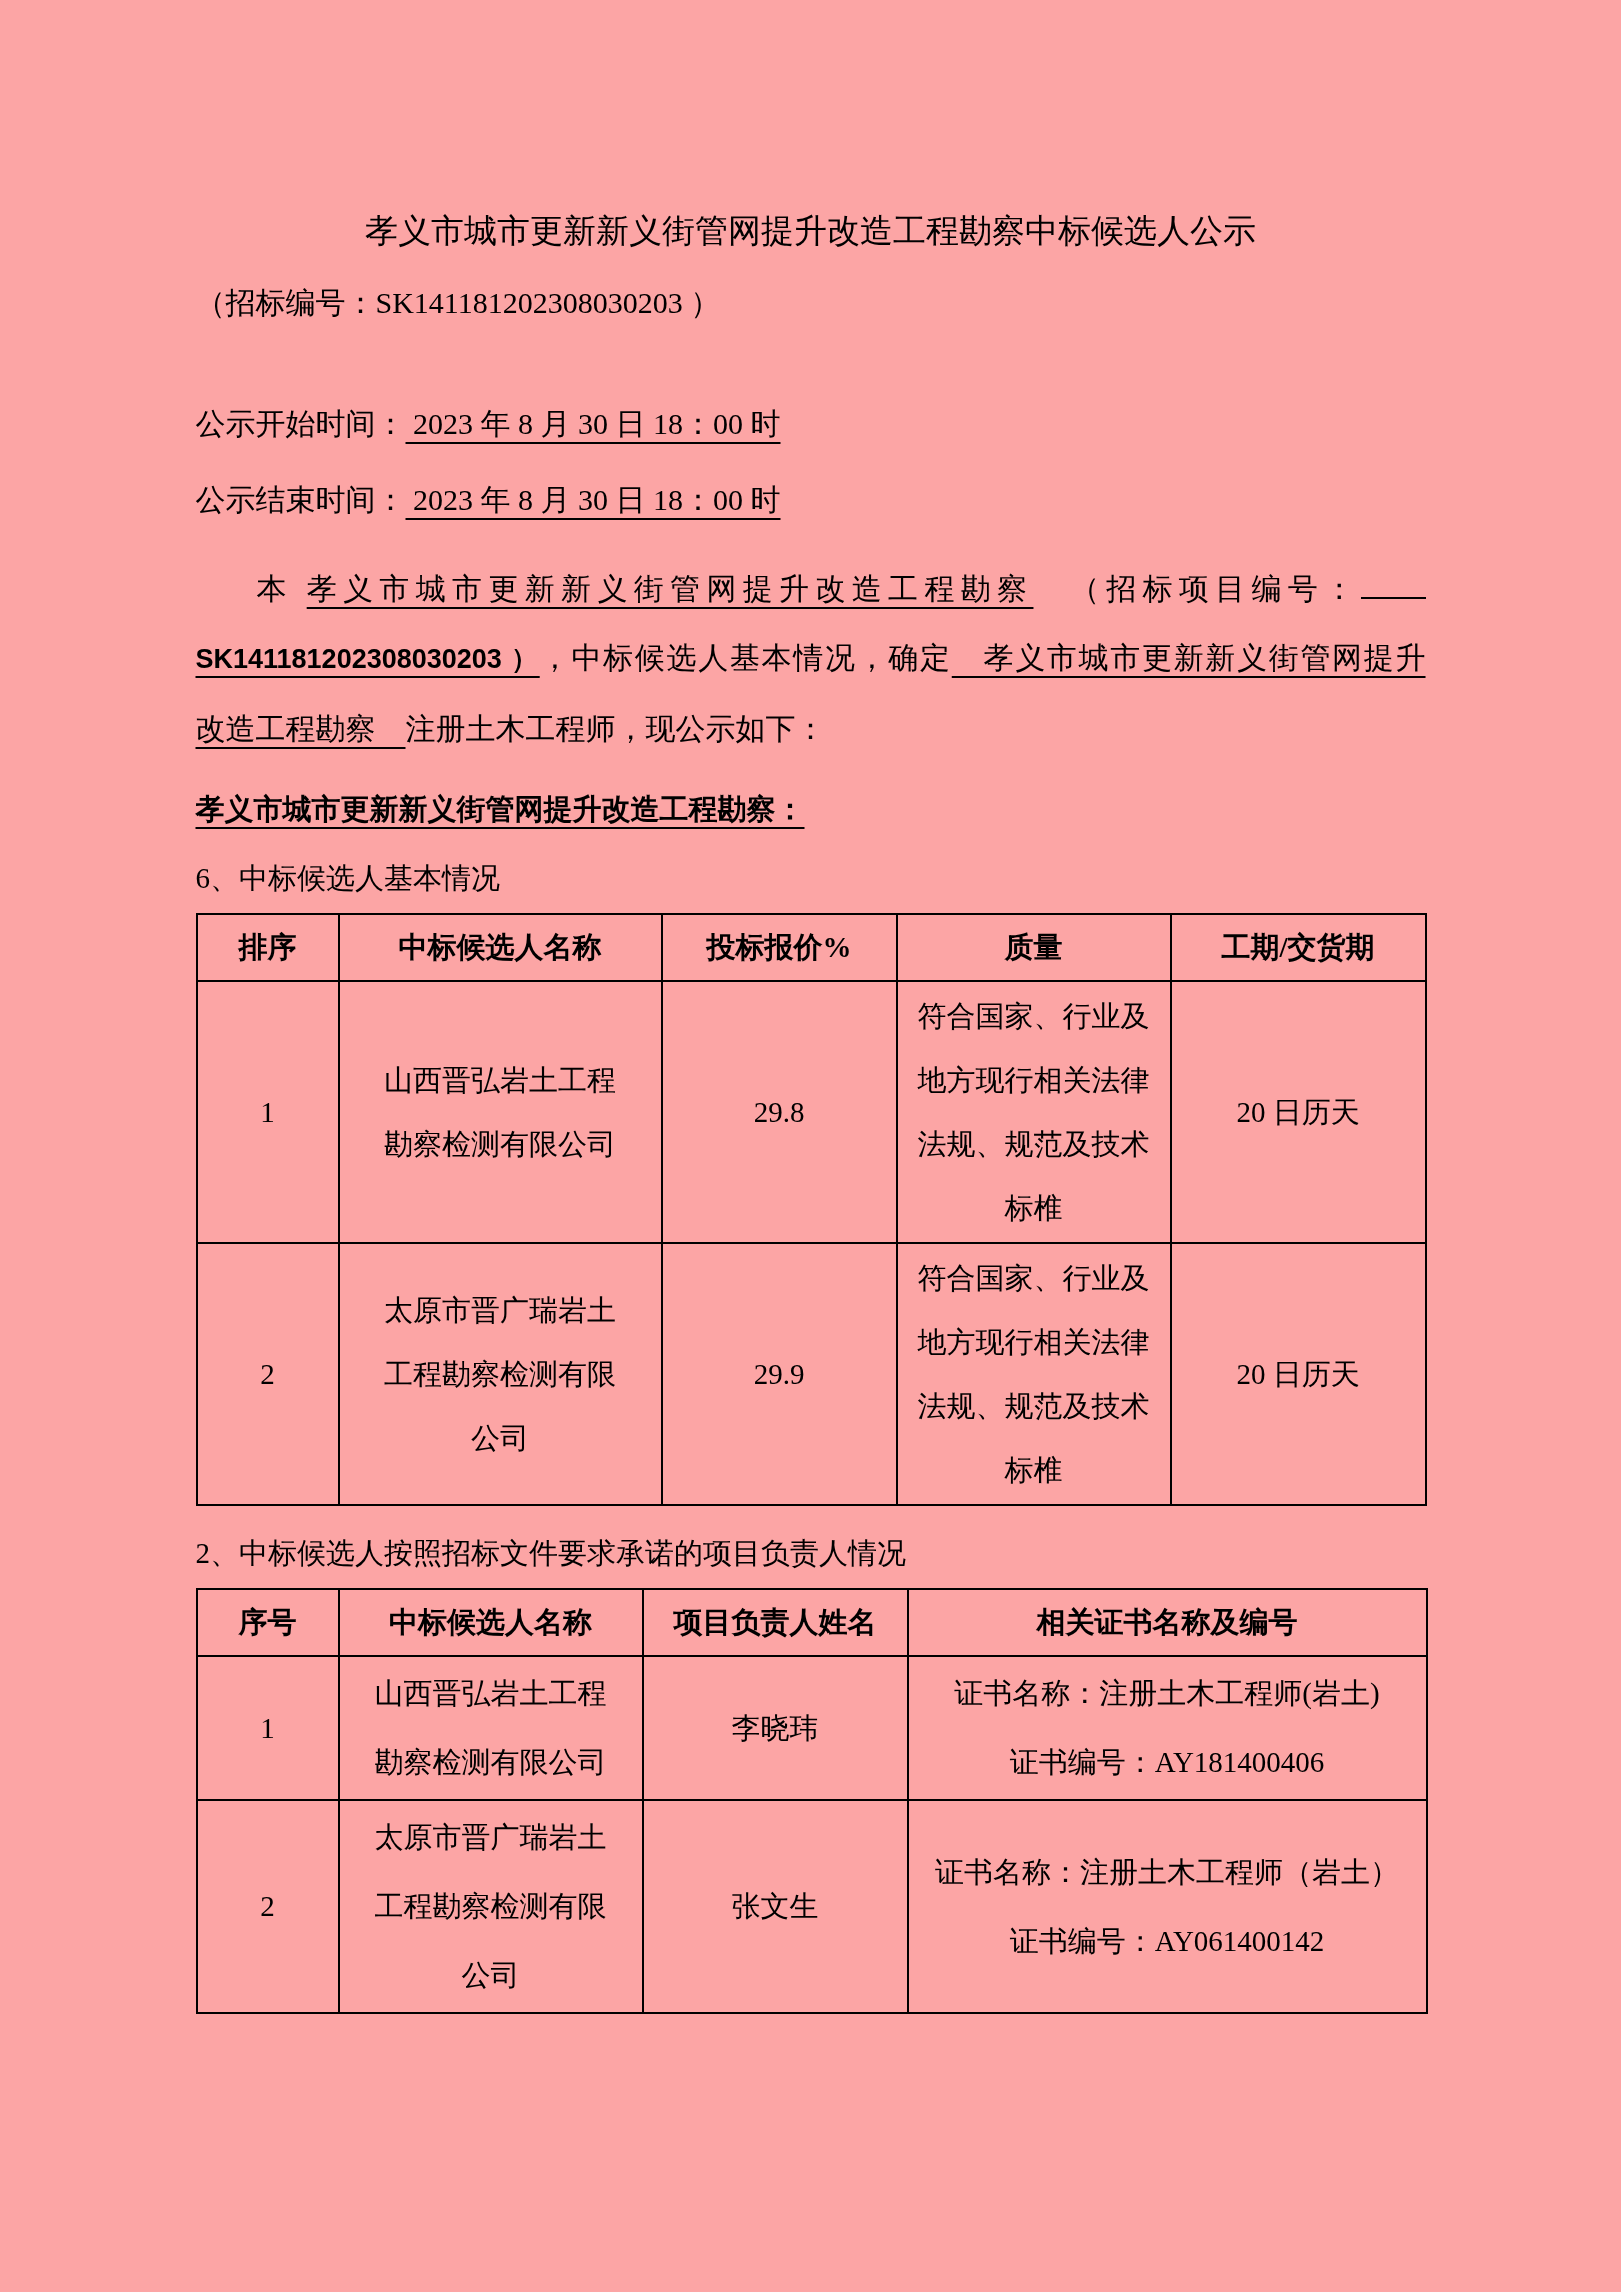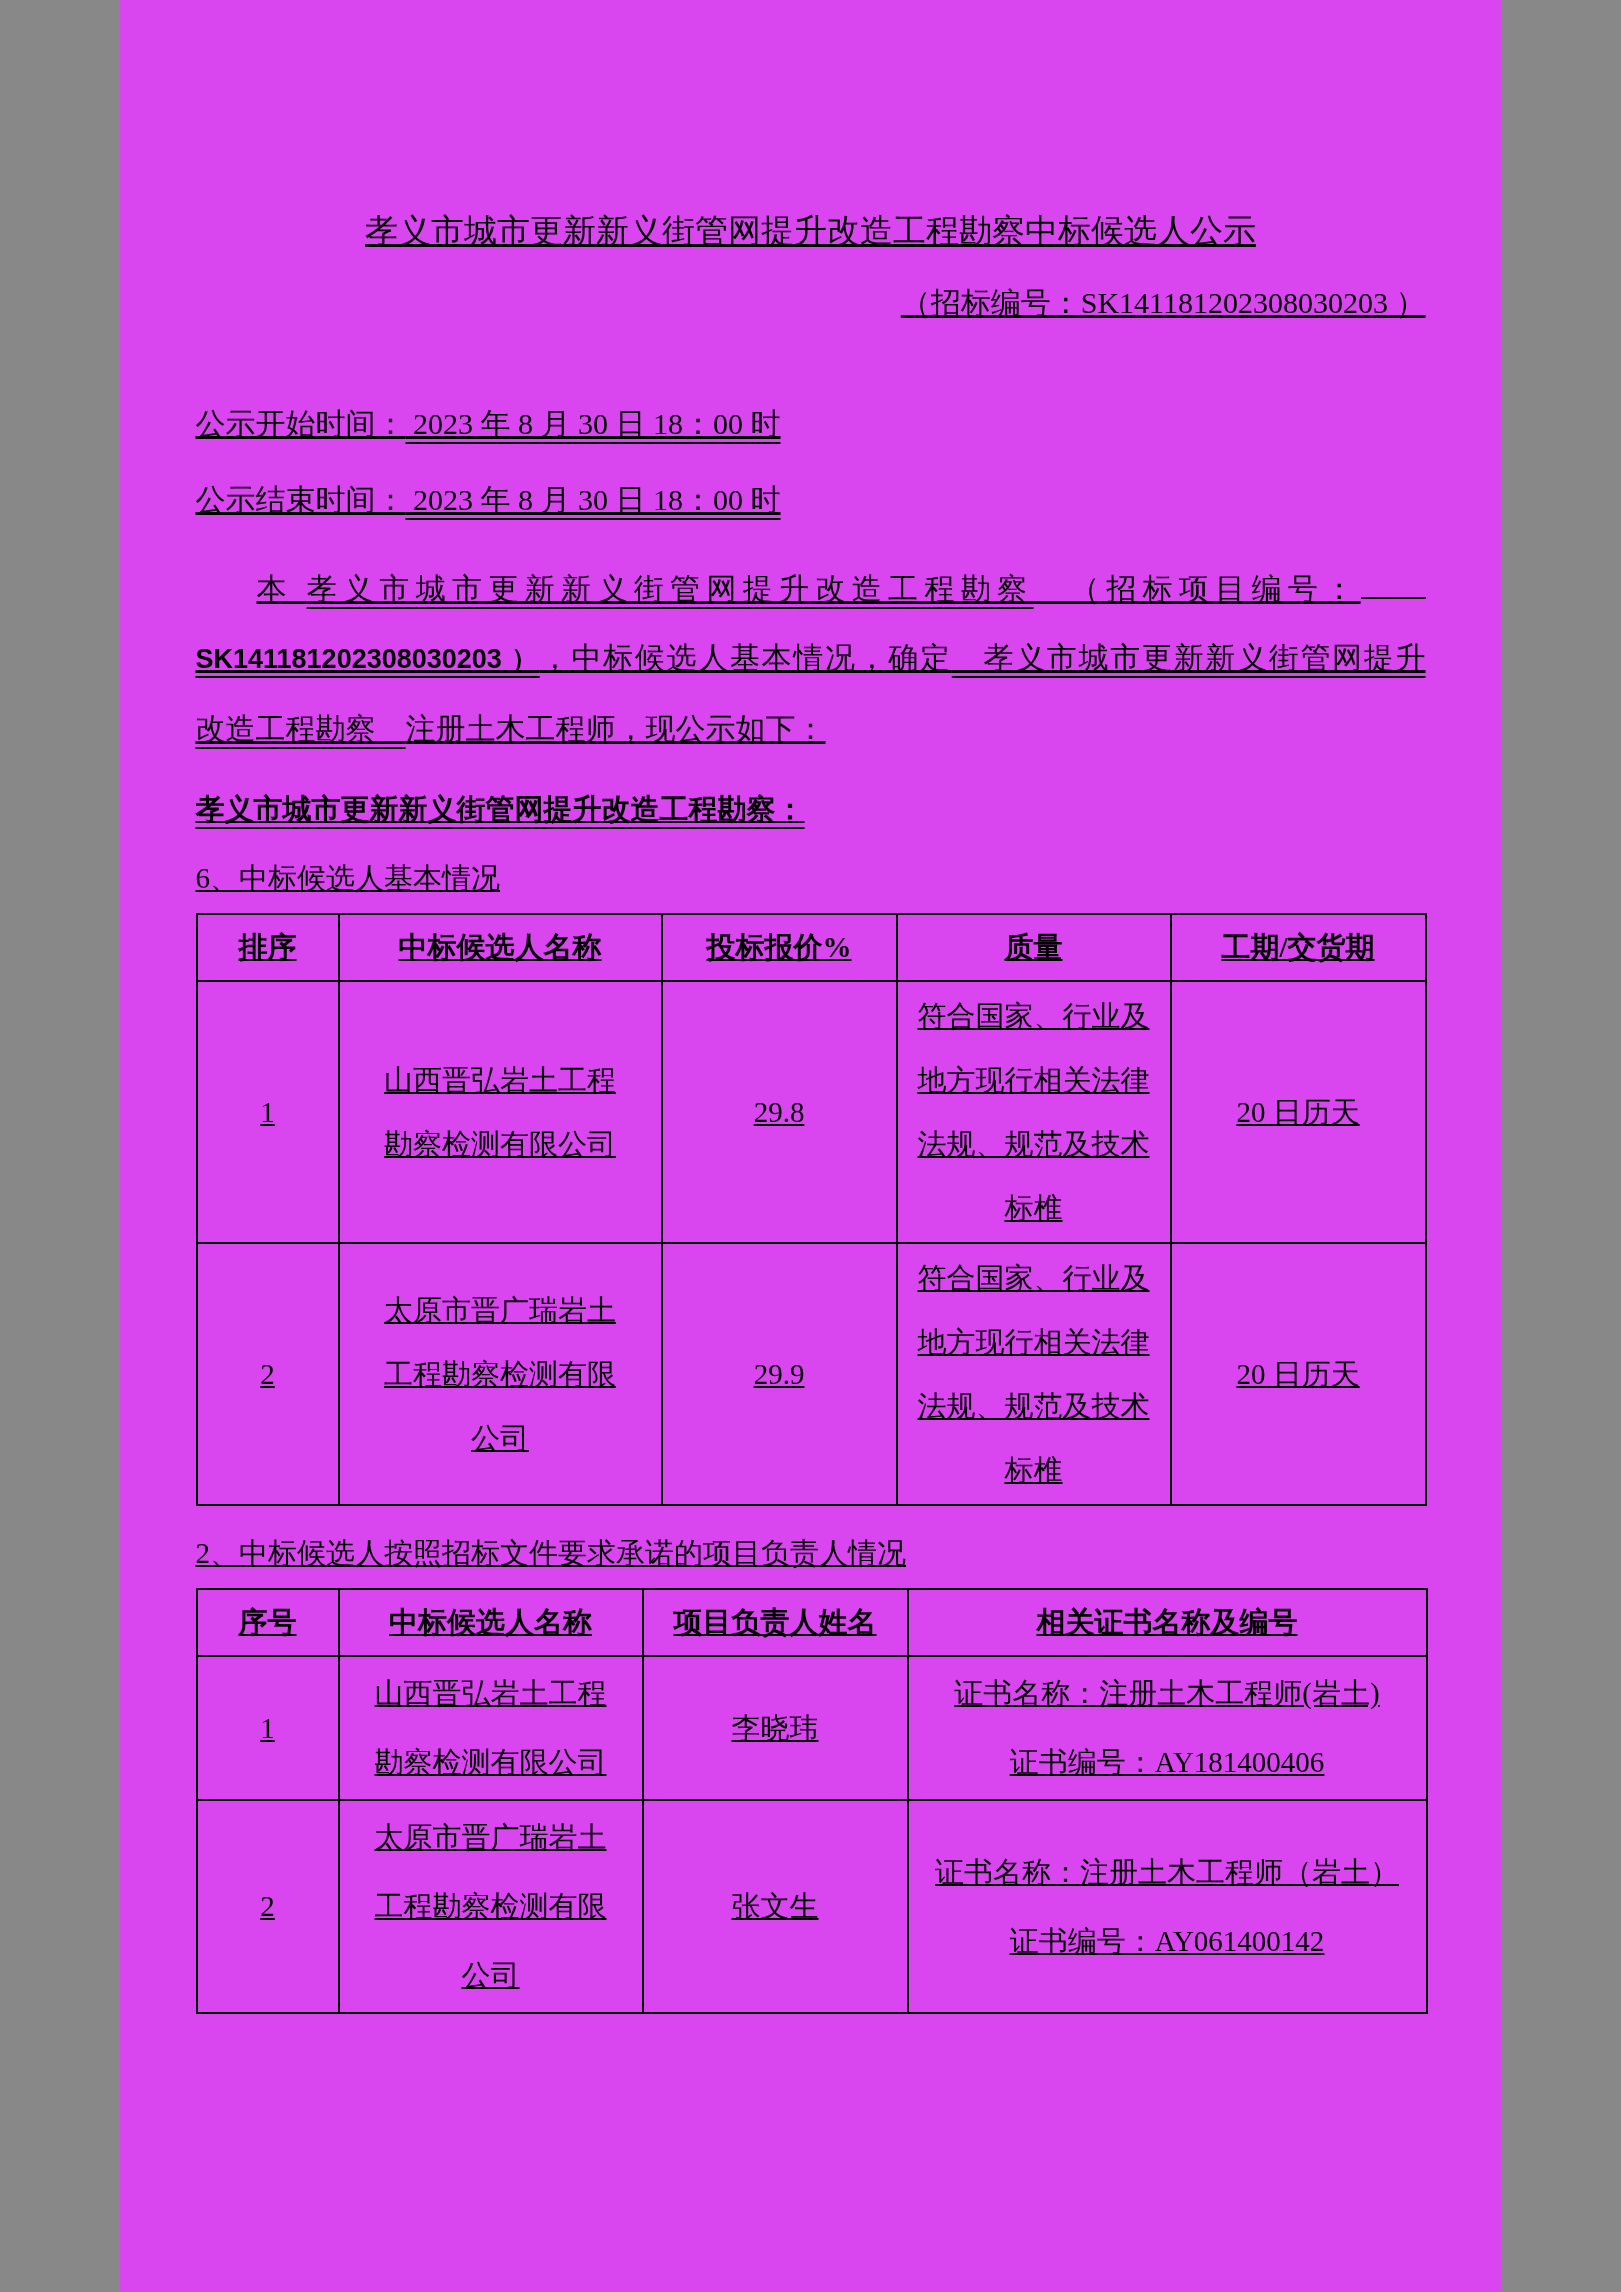--- a/index.html
+++ b/index.html
@@ -1,26 +1,25 @@
 <!DOCTYPE html>
 <html><head>
 <meta charset="utf-8">
 <style>
   html,body { margin:0; padding:0; background:#888; }
   .page {
-    width:1382px; min-height:2293px; background:#d946ef;
+    width:1621px; min-height:2293px; background:#fca5a5;
     margin:0 auto; box-sizing:border-box; overflow:hidden;
     color:#000;
     font-family:"Liberation Serif","DejaVu Serif",serif;
-    text-decoration:underline;
   }
   .content { width:1230px; margin:0 auto; padding-top:208px; font-size:30px; }
 
   .title { font-size:33px; font-weight:normal; text-align:center; margin:0; line-height:47px; }
-  .subtitle { font-size:30px; text-align:right; margin-top:25.5px; line-height:43px; }
+  .subtitle { font-size:30px; text-align:left; margin-top:25.5px; line-height:43px; }
 
   .times { margin-top:78px; }
   .time-line { line-height:43px; margin-bottom:33px; }
 
   .u {
     text-decoration:underline;
     text-underline-offset:7.8px;
     text-decoration-thickness:2px;
   }
   .blank-u {

